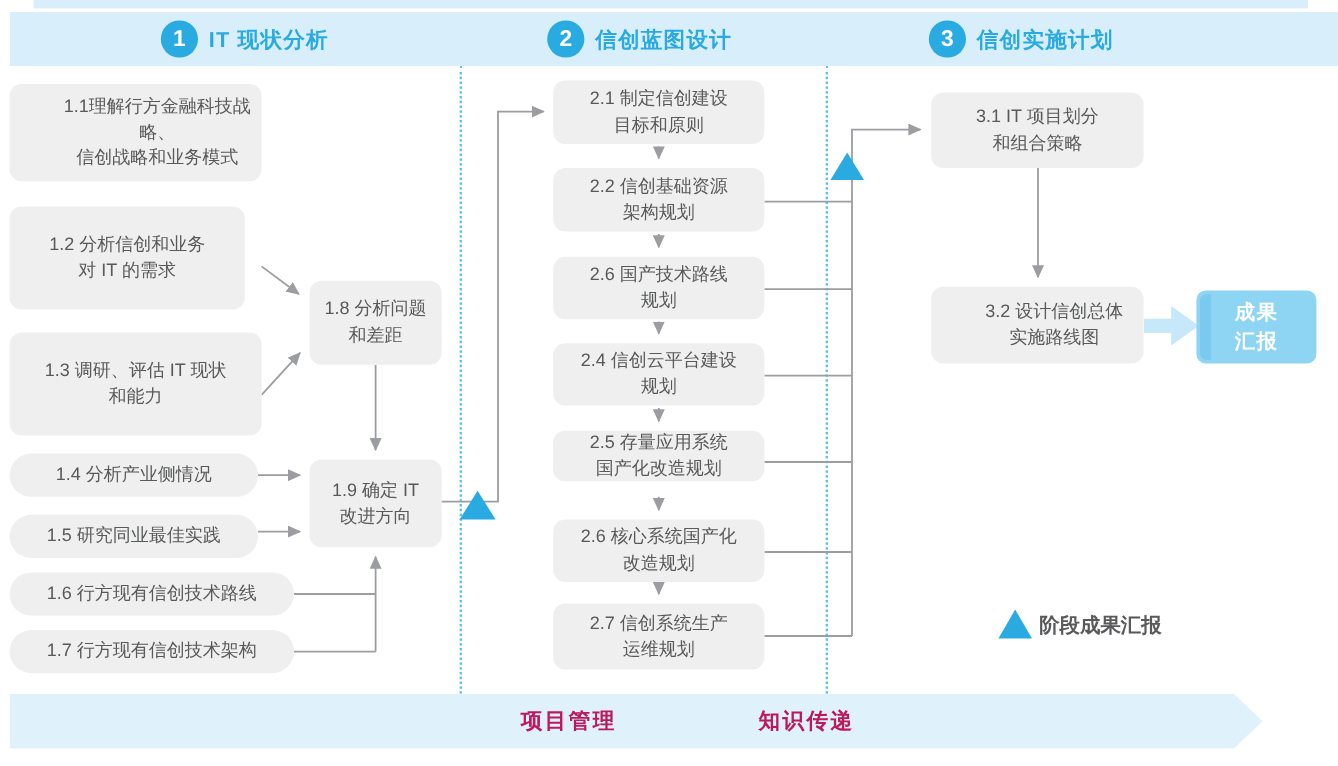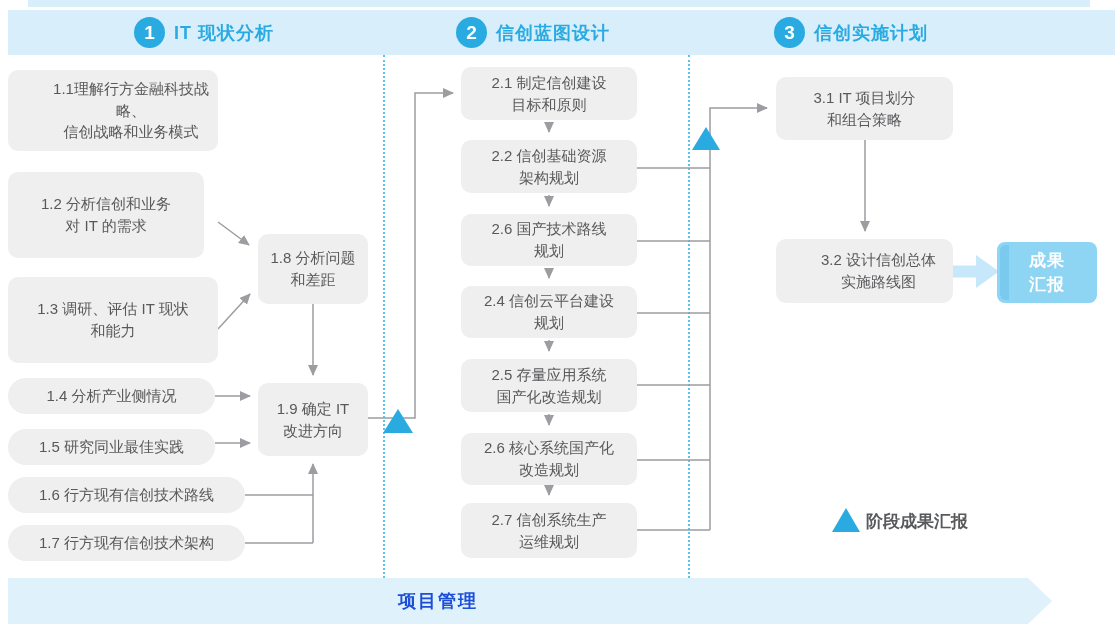--- a/index.html
+++ b/index.html
@@ -32,21 +32,21 @@
   .b14{left:8px;top:378px;width:207px;height:36px;}
   .b15{left:8px;top:429px;width:207px;height:36px;}
   .b16{left:8px;top:477px;width:237px;height:36px;}
   .b17{left:8px;top:525px;width:237px;height:36px;}
   .b18{left:258px;top:234px;width:110px;height:70px;}
   .b19{left:258px;top:383px;width:110px;height:73px;}
   .b21{left:461px;top:67px;width:176px;height:53px;}
   .b22{left:461px;top:140px;width:176px;height:53px;}
   .b23{left:461px;top:214px;width:176px;height:52px;}
   .b24{left:461px;top:286px;width:176px;height:52px;}
-  .b25{left:461px;top:359px;width:176px;height:53px;}
+  .b25{left:461px;top:359px;width:176px;height:42px;}
   .b26{left:461px;top:433px;width:176px;height:52px;}
   .b27{left:461px;top:503px;width:176px;height:55px;}
   .b31{left:776px;top:77px;width:177px;height:63px;}
   .b32{left:776px;top:239px;width:177px;height:64px;padding-left:32px;}
   
   .result{position:absolute;left:997px;top:242px;width:100px;height:61px;background:#8ED4F3;
           border-radius:8px;color:#fff;font-weight:bold;font-size:17px;line-height:1.4;
           display:flex;align-items:center;justify-content:center;text-align:center;
           white-space:pre-line;z-index:2;letter-spacing:1px;}
   .result::before{content:"";position:absolute;left:3px;top:3px;bottom:3px;width:9px;
@@ -57,22 +57,22 @@
   
   .tri{position:absolute;width:0;height:0;border-left:15px solid transparent;
        border-right:15px solid transparent;border-bottom:24px solid #29ABE2;z-index:3;}
   .tri1{left:383px;top:409px;}
   .tri2{left:692px;top:127px;border-left-width:14px;border-right-width:14px;border-bottom-width:23px;}
   .triL{left:832px;top:508px;border-left-width:14px;border-right-width:14px;}
   .legend-label{position:absolute;left:866px;top:510px;color:#58595B;font-weight:bold;font-size:17px;}
   
   .footer{position:absolute;left:8px;top:578px;width:1044px;height:46px;background:#DFF1FB;
           clip-path:polygon(0 0,calc(100% - 24px) 0,100% 50%,calc(100% - 24px) 100%,0 100%);}
-  .ftext{position:absolute;top:578px;height:46px;line-height:46px;color:#1d4ed8;
-         font-weight:bold;font-size:18px;letter-spacing:2px;z-index:2;}
+  .ftext{position:absolute;top:578px;height:46px;line-height:46px;color:#be185d;
+         font-weight:bold;font-size:18px;letter-spacing:2px;z-index:2;margin-left:36px;}
   .ft1{left:398px;} .ft2{left:596px;}
   
   #wires{position:absolute;left:0;top:0;z-index:1;pointer-events:none;}
 </style>
 </head>
 <body>
 
 <div id="stage">
 
   <div class="topstrip"></div>
@@ -166,14 +166,15 @@
 汇报</div>
 
   <div class="tri tri1"></div>
   <div class="tri tri2"></div>
 
   <div class="tri triL"></div>
   <div class="legend-label">阶段成果汇报</div>
 
   <div class="footer"></div>
   <div class="ftext ft1">项目管理</div>
+  <div class="ftext ft2">知识传递</div>
 
 </div>
 
 </body></html>

